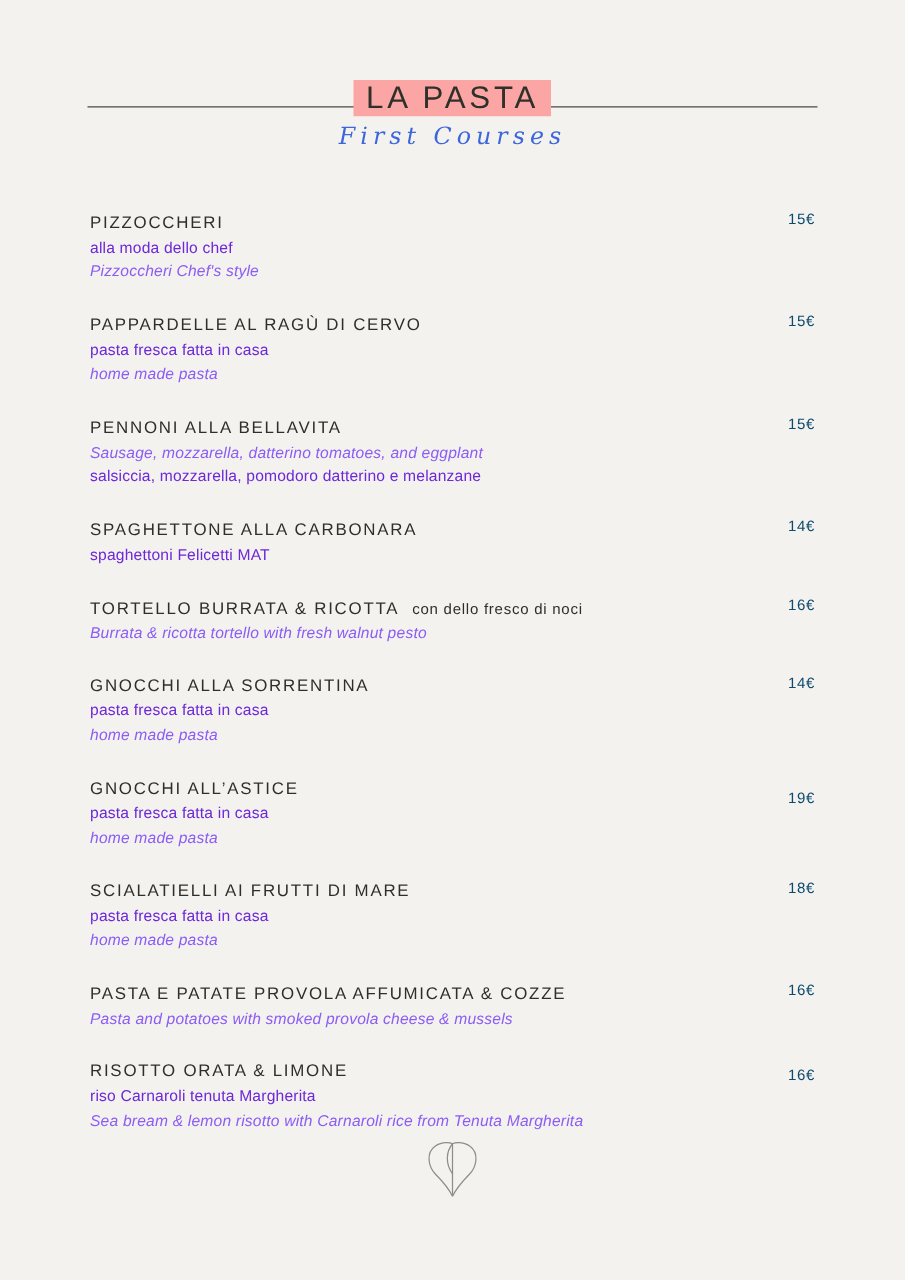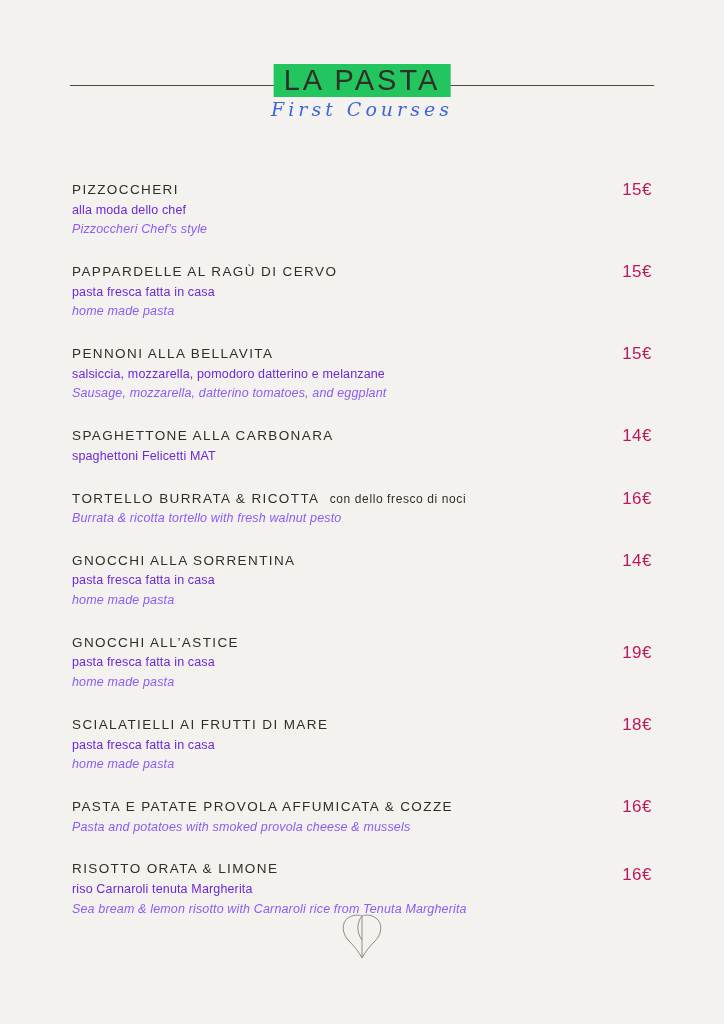--- a/index.html
+++ b/index.html
@@ -41,41 +41,41 @@
   }
   .rule.left  { left: 0;  width: 216px; }
   .rule.right { right: 0; width: 216px; }
 
   .title {
     position: absolute;
     top: 6px;
     left: 50%;
     transform: translateX(-50%);
     font-family: "Liberation Sans", sans-serif;
-    font-size: 29px;
+    font-size: 25px;
     letter-spacing: 3px;
     font-weight: 400;
     color: #30302b;
     white-space: nowrap;
     padding: 0 10px;
-    background: #22c55e;
+    background: #fca5a5;
   }
   .subtitle {
     margin-top: 10px;
     font-family: "DejaVu Serif", serif;
     font-style: italic;
     font-size: 19px;
     letter-spacing: 4px;
     color: #1d4ed8;
     opacity: .85;
   }
 
   
   .menu {
-    margin: 60px auto 0 auto;
+    margin: 48px auto 0 auto;
     width: 580px;
   }
   .item {
     position: relative;
     margin-bottom: 23px;
   }
   .item .left {
     padding-right: 70px;
   }
   .dish {
@@ -96,23 +96,23 @@
     margin-top: 2px;
   }
   .desc.en {
     font-style: italic;
     color: #8b5cf6;
   }
   .price {
     position: absolute;
     right: 0;
     top: 0;
-    font-size: 17px;
+    font-size: 12px;
     letter-spacing: .5px;
-    color: #be185d;
+    color: #0c4a6e;
     white-space: nowrap;
   }
   .price.shift-1 { top: 6px; }
   .price.shift-2 { top: 10px; }
 
   
   .footer-mark {
     position: absolute;
     left: 0;
     right: 0;
@@ -150,22 +150,22 @@
         <div class="left">
           <div class="dish">PAPPARDELLE AL RAGÙ DI CERVO</div>
           <div class="desc it">pasta fresca fatta in casa</div>
           <div class="desc en">home made pasta</div>
         </div>
         <div class="price">15€</div>
       </div>
       <div class="item">
         <div class="left">
           <div class="dish">PENNONI ALLA BELLAVITA</div>
+          <div class="desc en">Sausage, mozzarella, datterino tomatoes, and eggplant</div>
           <div class="desc it">salsiccia, mozzarella, pomodoro datterino e melanzane</div>
-          <div class="desc en">Sausage, mozzarella, datterino tomatoes, and eggplant</div>
         </div>
         <div class="price">15€</div>
       </div>
       <div class="item">
         <div class="left">
           <div class="dish">SPAGHETTONE ALLA CARBONARA</div>
           <div class="desc it">spaghettoni Felicetti MAT</div>
         </div>
         <div class="price">14€</div>
       </div>

